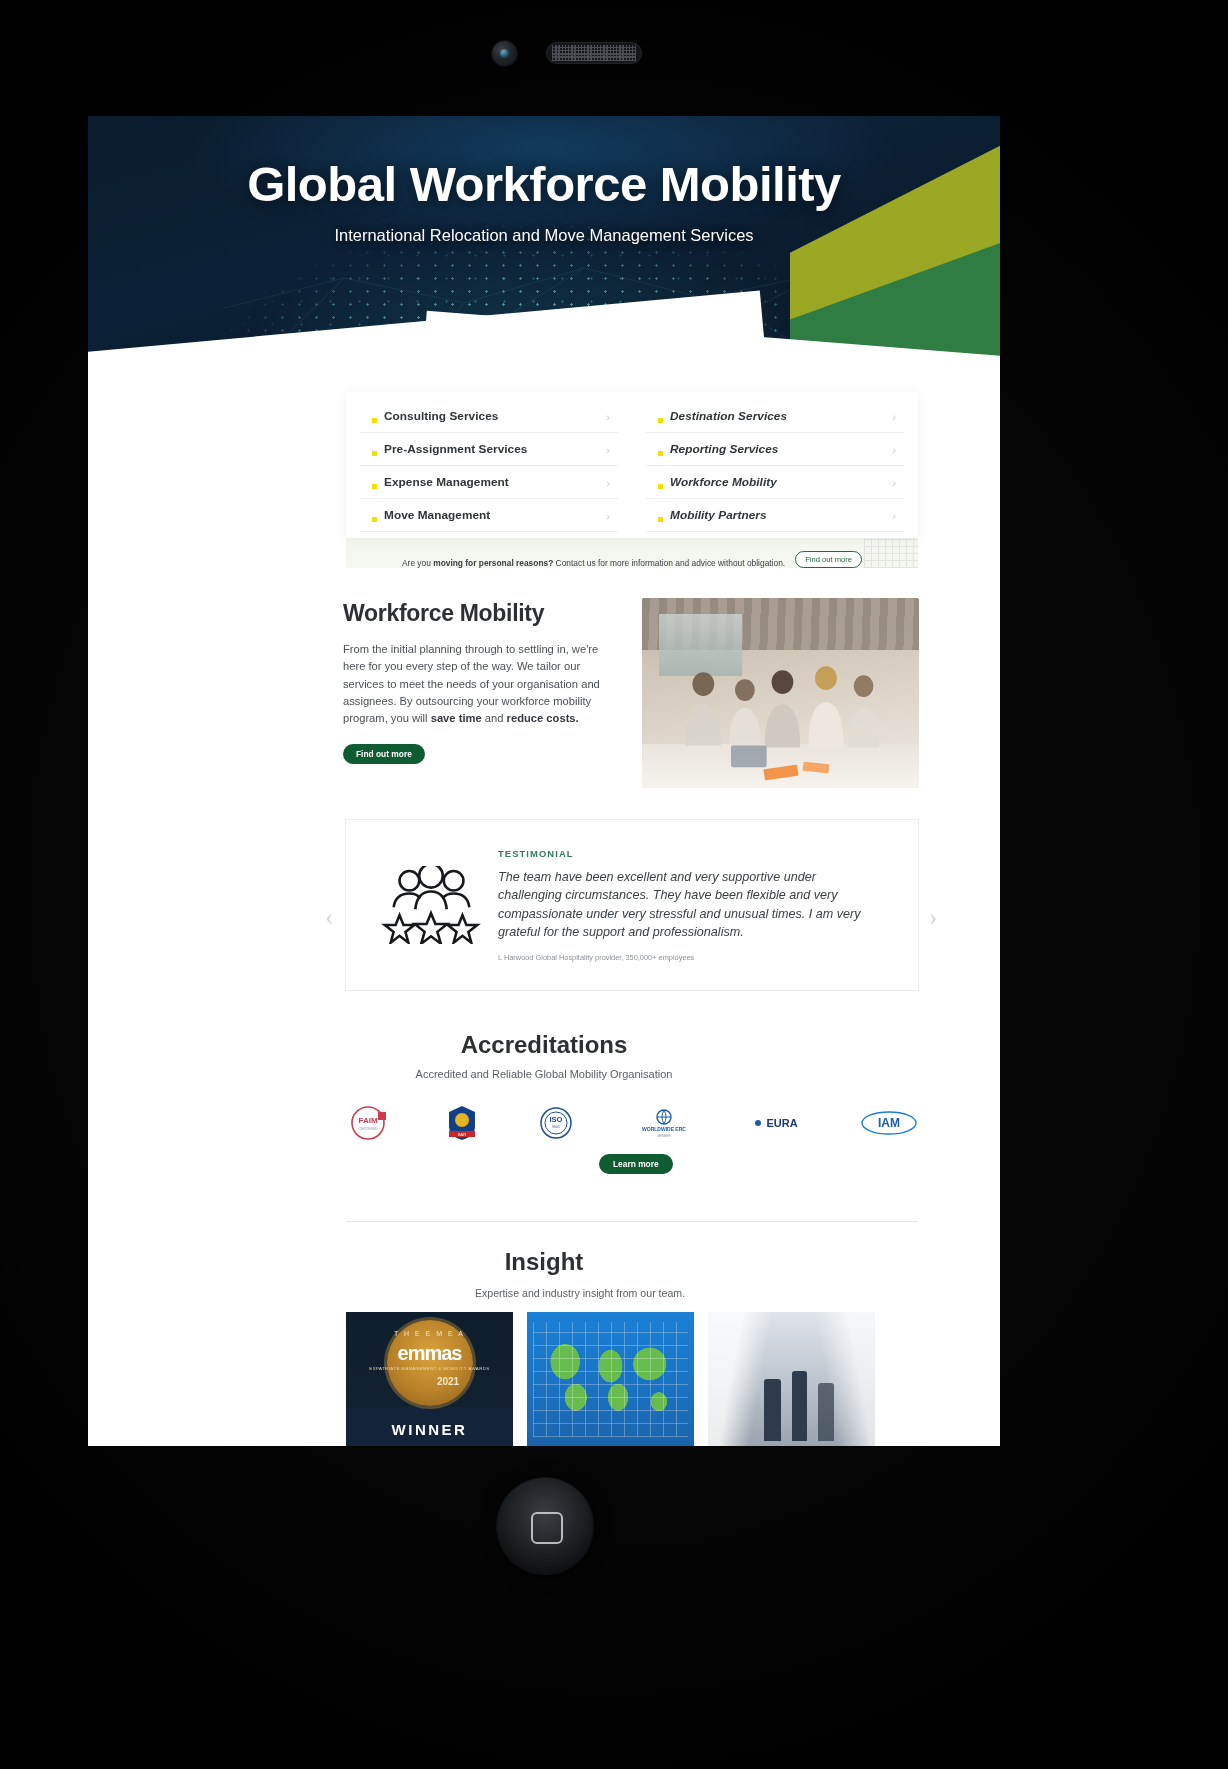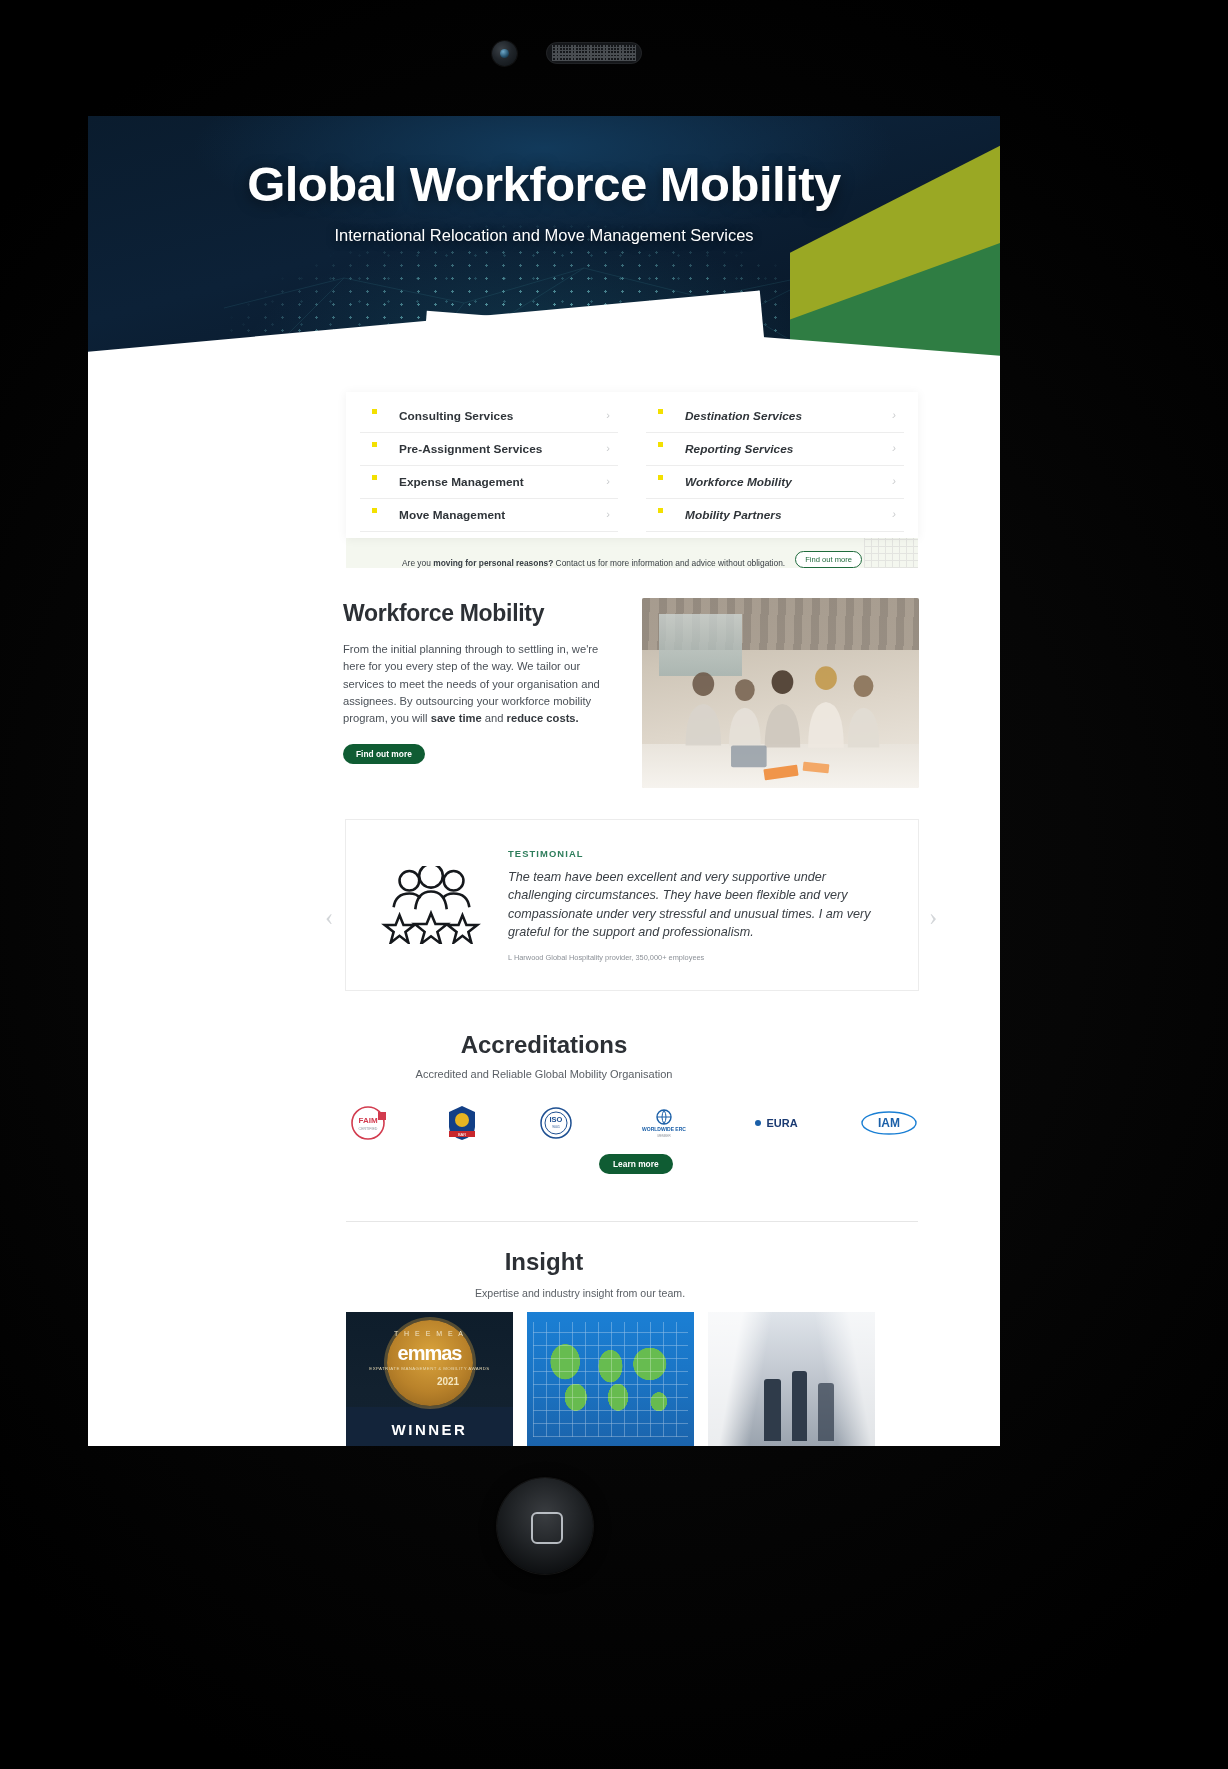--- a/index.html
+++ b/index.html
@@ -132,21 +132,21 @@
   
   .menu-card{
     position:absolute; left:258px; top:276px;
     width:572px; background:#fff; z-index:5;
     box-shadow:0 1px 10px rgba(0,0,0,.06);
     padding:8px 0 6px 0;
   }
   .menu-grid{ display:flex; }
   .menu-col{ width:50%; padding:0 14px; }
   .menu-item{
-    display:flex; align-items:flex-start; gap:22px;
+    display:flex; align-items:flex-end; gap:7px;
     padding:9px 8px 9px 12px;
     border-bottom:1px solid #ededed;
     cursor:pointer;
   }
   .menu-col:last-child .menu-item{ border-bottom-color:#ededed;font-style:italic; }
   .bullet{ width:5px; height:5px; background:#f3e000; flex:0 0 5px; }
   .menu-label{
     font-size:11.8px; font-weight:bold; color:#2f3439; flex:1;
     letter-spacing:.05px;
   }
@@ -224,21 +224,21 @@
     position:absolute; left:258px; top:840px; width:572px;
     display:flex; justify-content:space-between;
   }
   .stat{ display:flex; align-items:center; gap:11px; width:33%; }
   .stat-icon{ width:30px; height:32px; flex:0 0 30px; color:#52585e; }
   .stat-text{ font-size:8.4px; line-height:1.5; color:#4a5057; }
   .stat-text b{ font-weight:bold; color:#2f3439; }
   .testimonial{
     position:absolute; left:258px; top:820px; width:572px; height:170px;
     background:#fff; box-shadow:0 0 0 1px #ececec;
-    display:flex; align-items:center; gap:18px; padding:0 26px;
+    display:flex; align-items:center; gap:8px; padding:0 26px;
   }
   .t-people{ width:118px; flex:0 0 118px; color:#14161a; }
   .t-body{ flex:1; padding-right:10px; }
   .t-label{
     font-size:9.4px; letter-spacing:1.1px; color:#2e7d5b; font-weight:bold;
   }
   .t-quote{
     margin-top:9px; font-size:12.6px; line-height:1.45; font-style:italic;
     color:#3b4046;
   }

